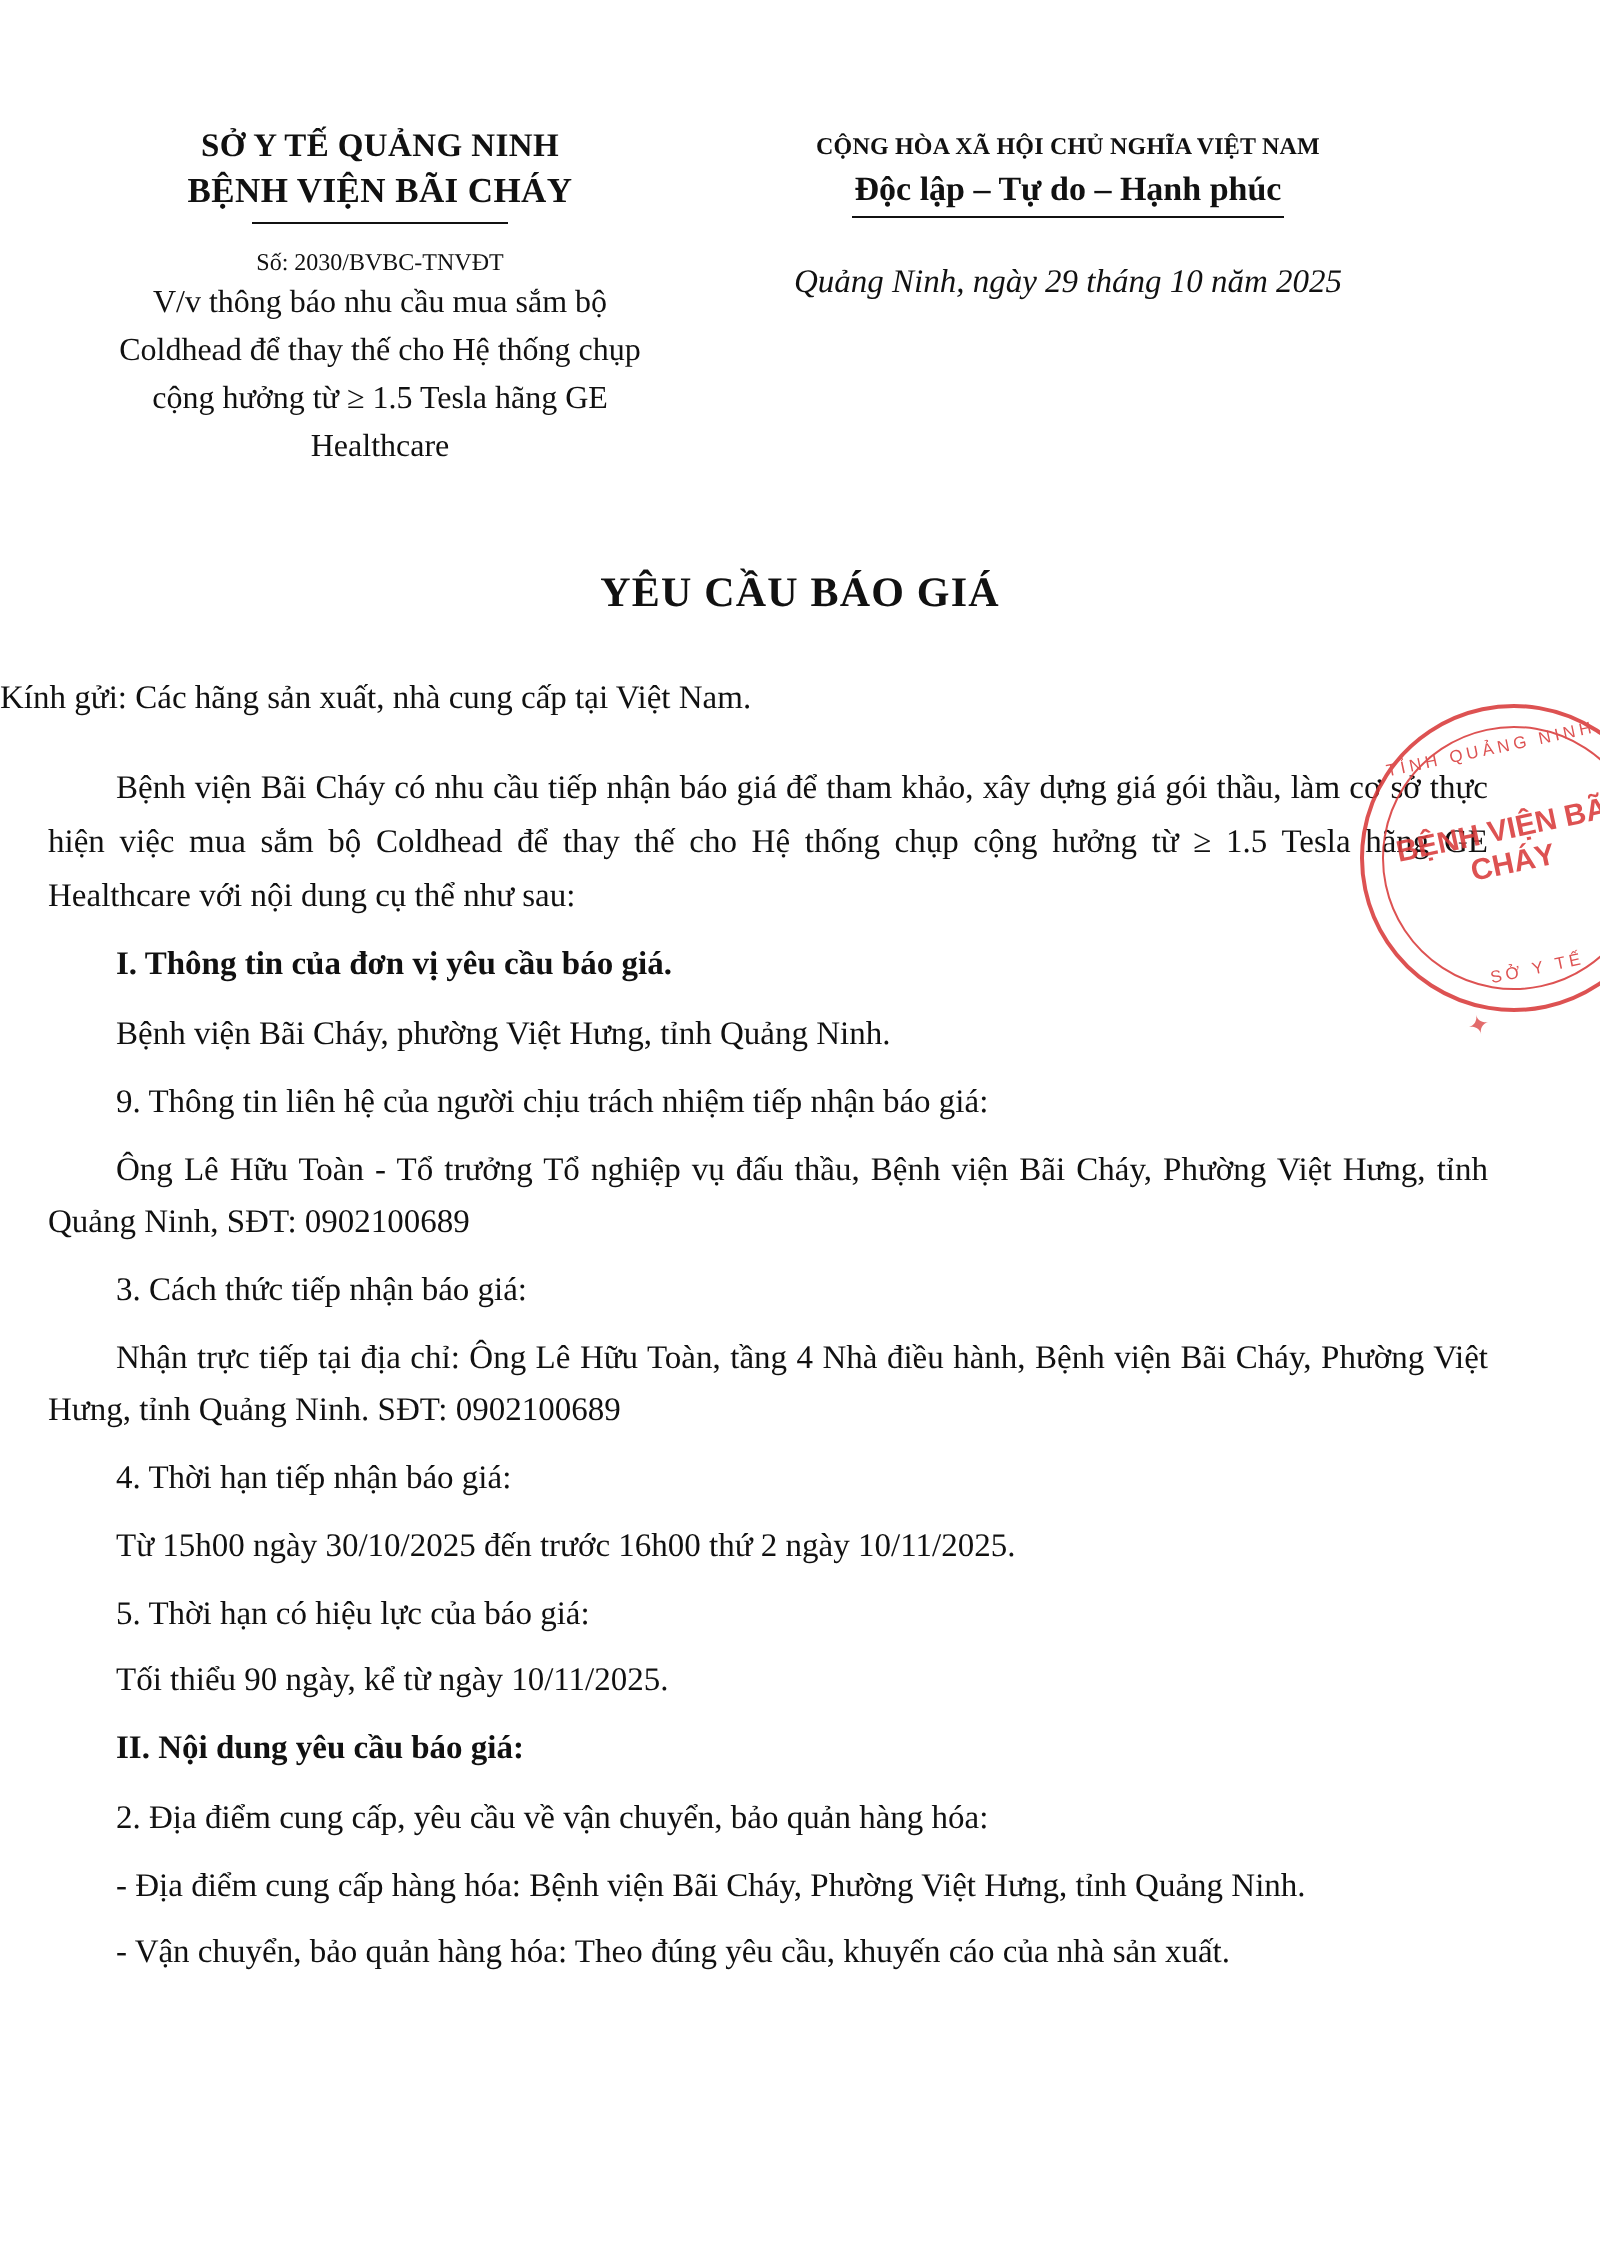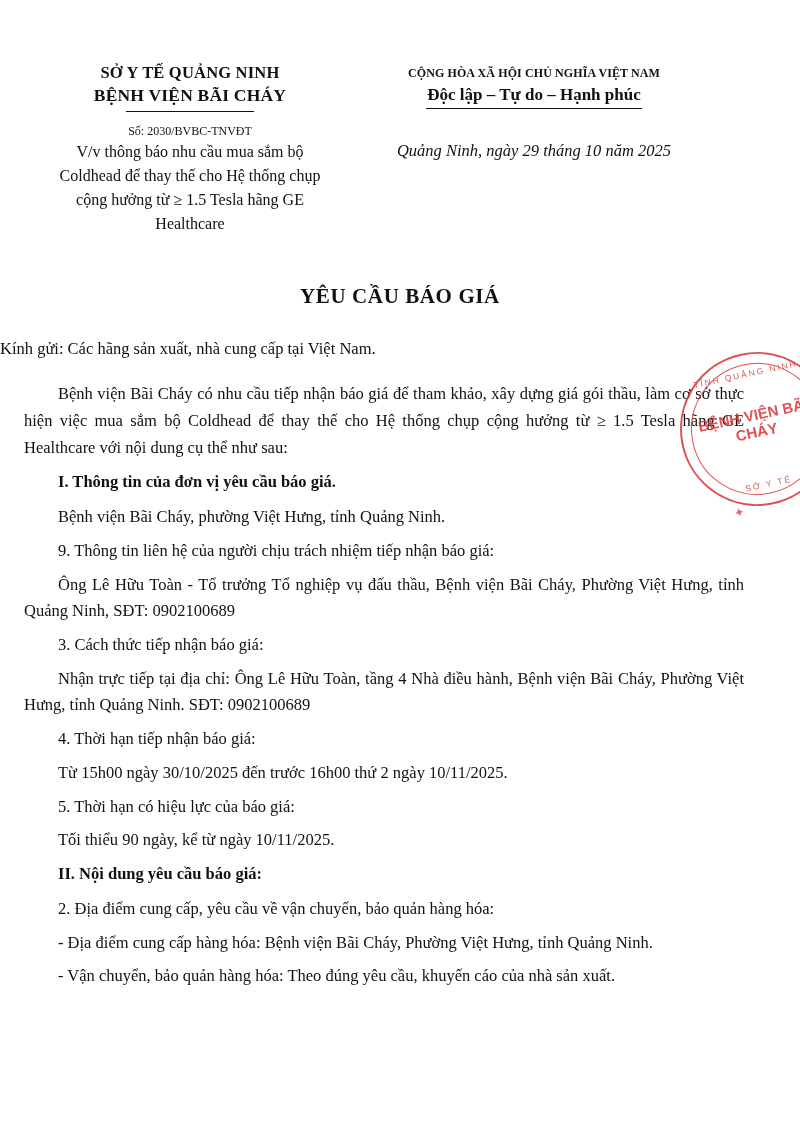--- a/index.html
+++ b/index.html
@@ -85,21 +85,21 @@
   .nation-underline {
     display: block;
     width: 216px;
     height: 1.4px;
     background: #111;
     margin: 3px auto 0 auto;
   }
   .date-line {
     font-size: 16.5px;
     font-style: italic;
-    margin-top: 32px;
+    margin-top: 22px;
   }
 
   
   .title-block {
     text-align: center;
     margin-top: 48px;
   }
   .doc-title {
     font-size: 21px;
     font-weight: bold;

